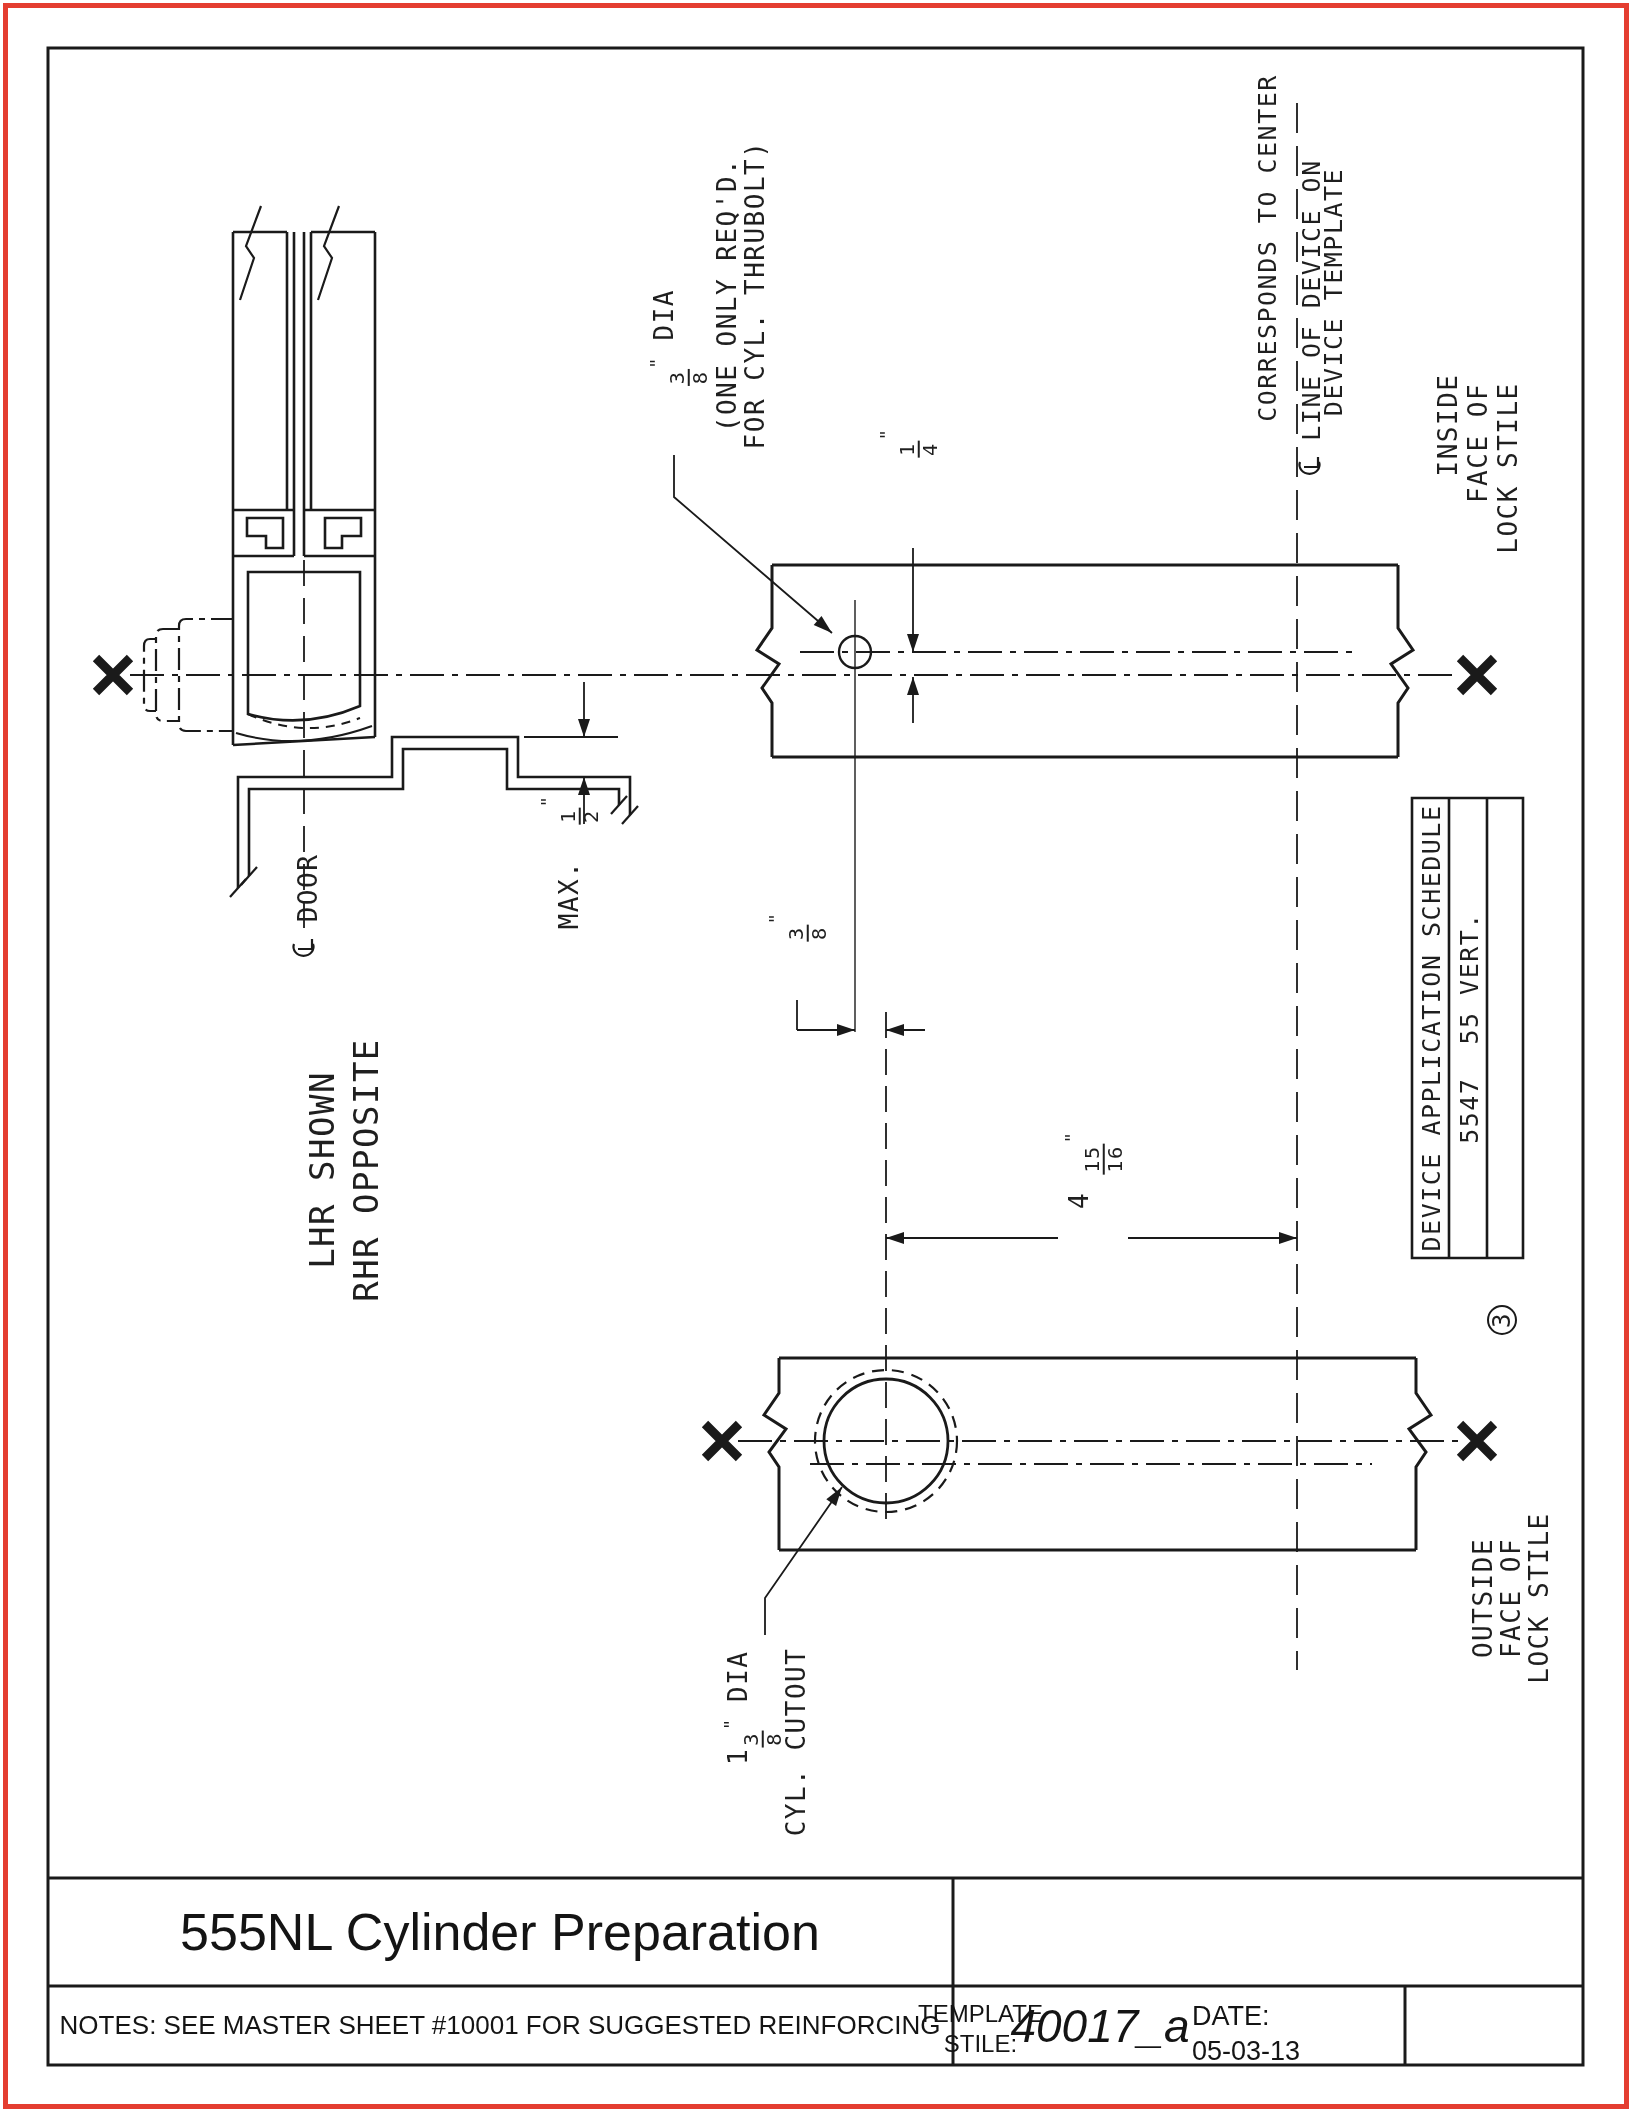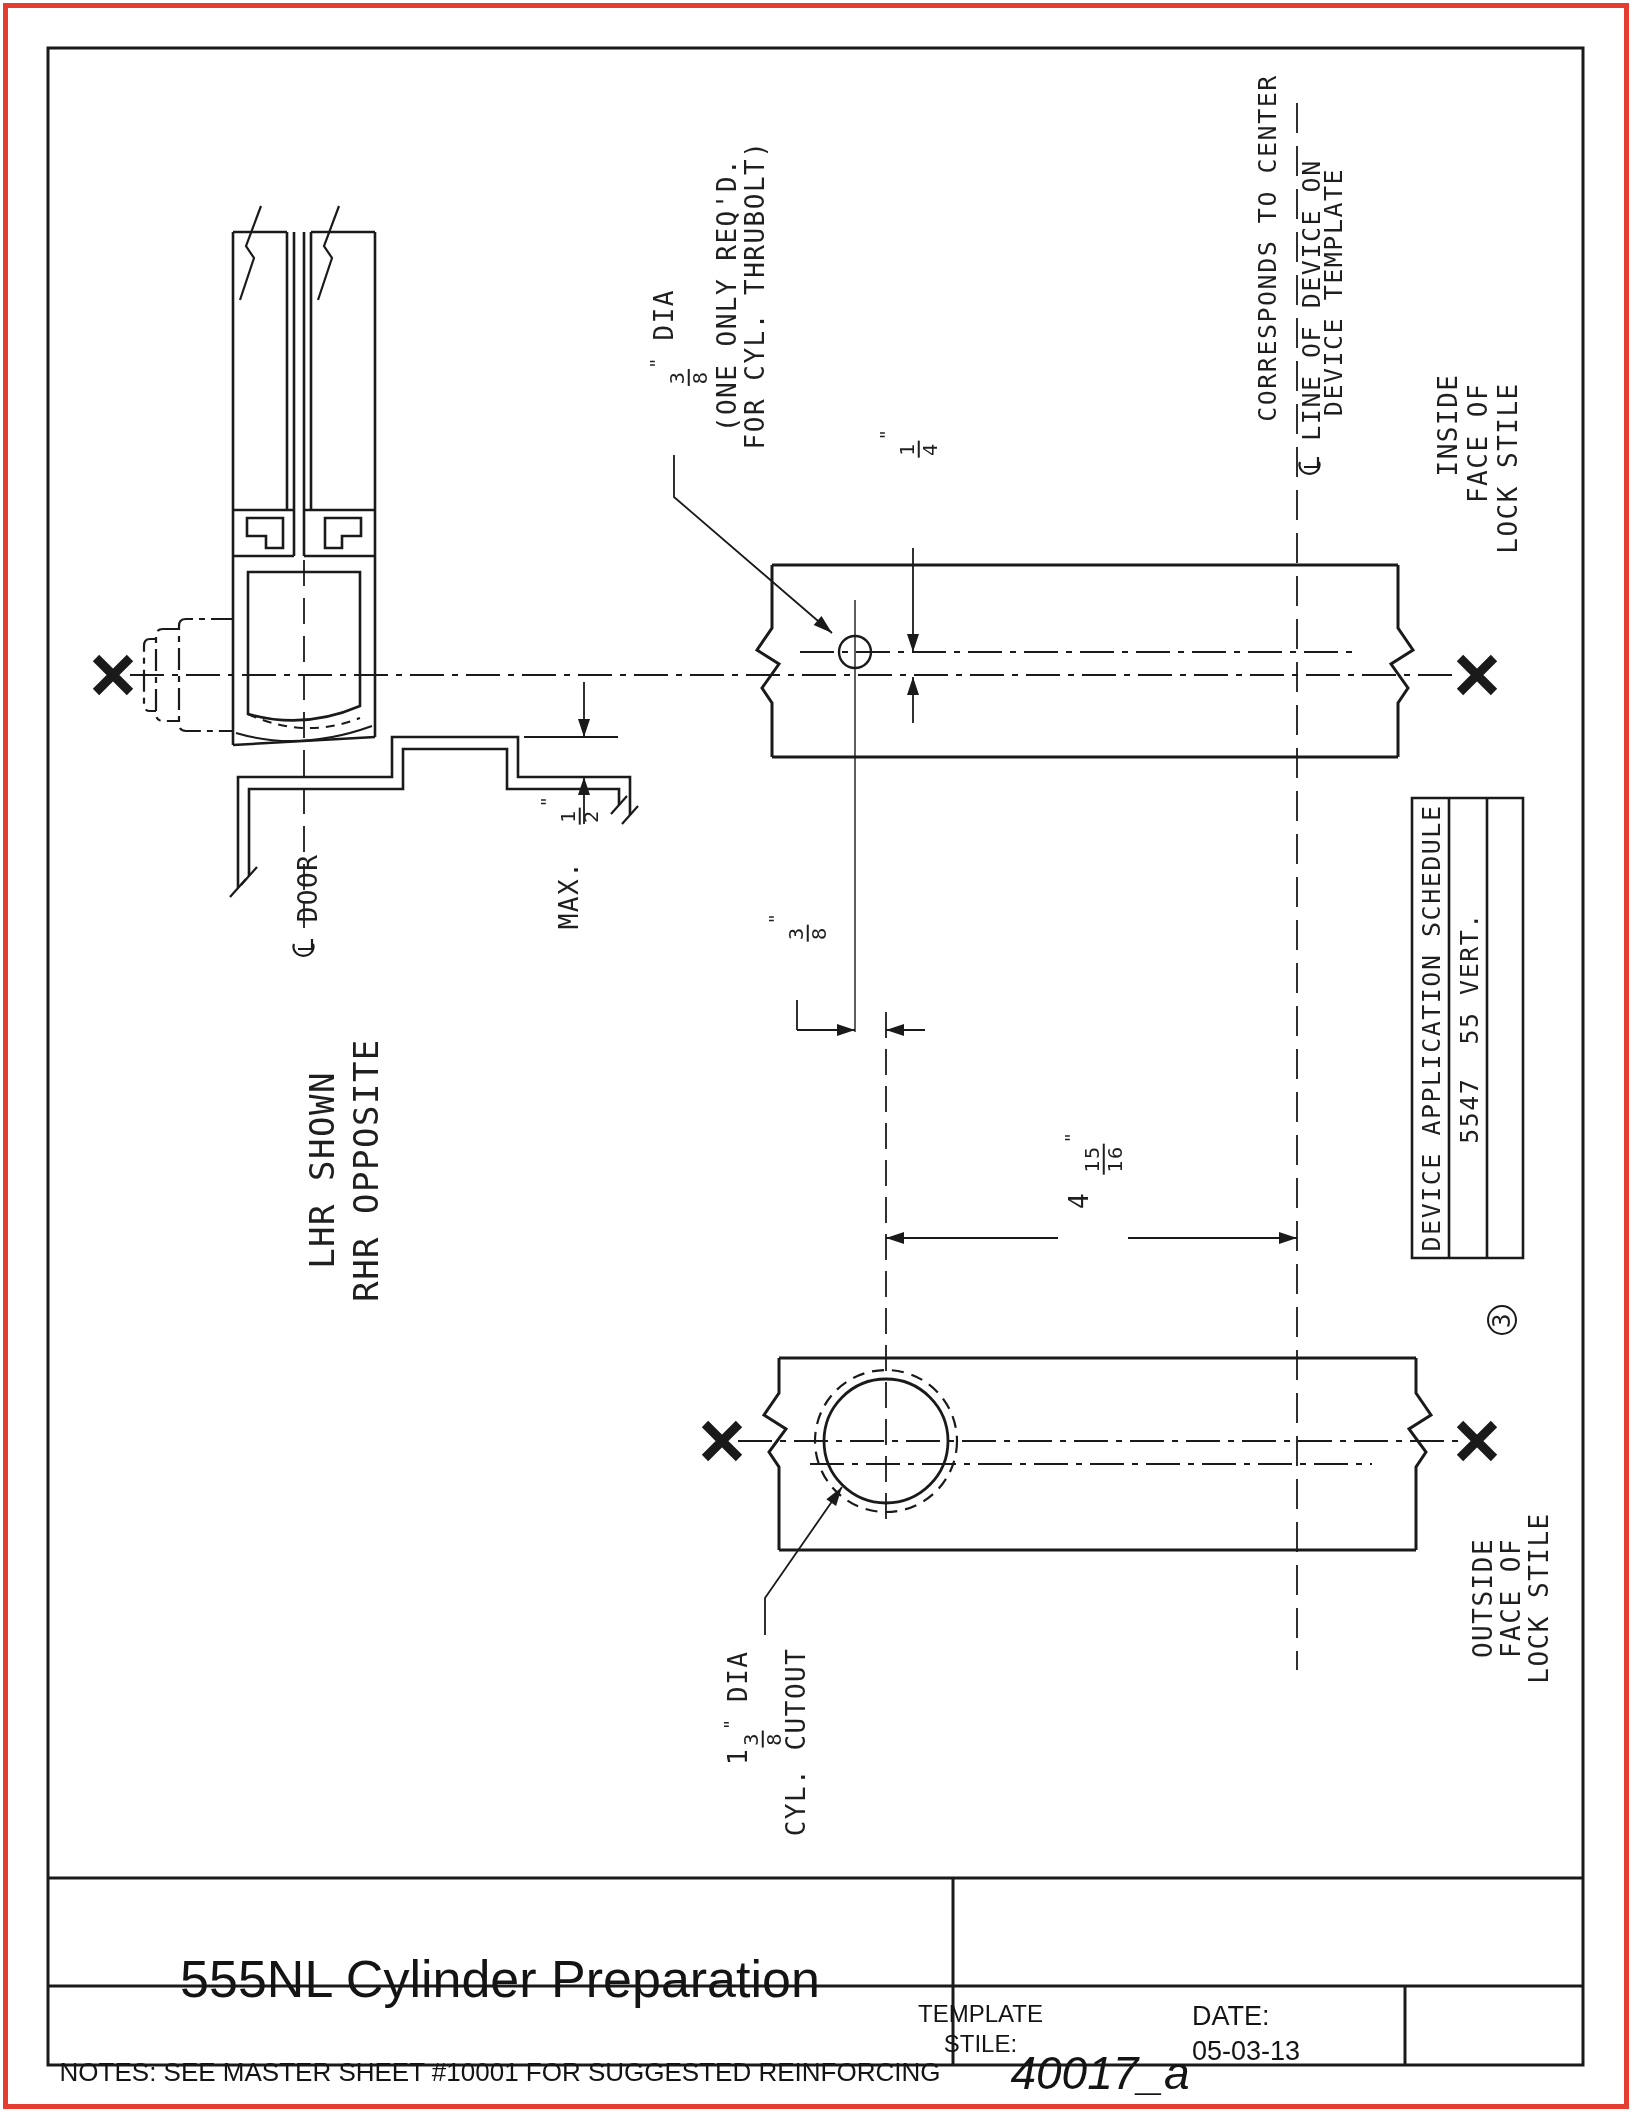--- a/index.html
+++ b/index.html
@@ -3,21 +3,21 @@
 <meta charset="utf-8">
 <style>
   html,body{margin:0;padding:0;background:#fff;}
   .page{position:relative;width:1632px;height:2112px;background:#ffffff;overflow:hidden;
         font-family:"DejaVu Sans Mono", monospace;color:#1f1f1f;}
   .red-border{position:absolute;left:3px;top:3px;right:3px;bottom:3px;border:5px solid #e43d30;pointer-events:none;}
   svg.lines{position:absolute;left:0;top:0;}
   
   .lbl{position:absolute;white-space:pre;letter-spacing:1.5px;color:#1f1f1f;}
   .rv{transform:translate(-50%,-50%) rotate(-90deg);}
-  .hz{transform:translate(-50%,-50%);margin-top:47px;}
+  .hz{transform:translate(-50%,-50%);}
   .f26{font-size:26px;} .f25{font-size:25px;} .f34{font-size:34px;} .f24{font-size:24px;}
   .fr{display:inline-flex;flex-direction:column;align-items:center;line-height:1.02;
       font-size:0.78em;vertical-align:-0.55em;}
   .fr .fn{padding:0 2px;}
   .fr .fd{border-top:2px solid #1f1f1f;padding:0 2px;}
   .un{font-size:0.7em;vertical-align:0.55em;letter-spacing:0;}
   
   .tb-text{position:absolute;font-family:"Liberation Sans", sans-serif;color:#141414;}
   .tb-title{font-size:52px;}
   .tb-brand{font-size:66px;font-weight:900;letter-spacing:-1px;}

